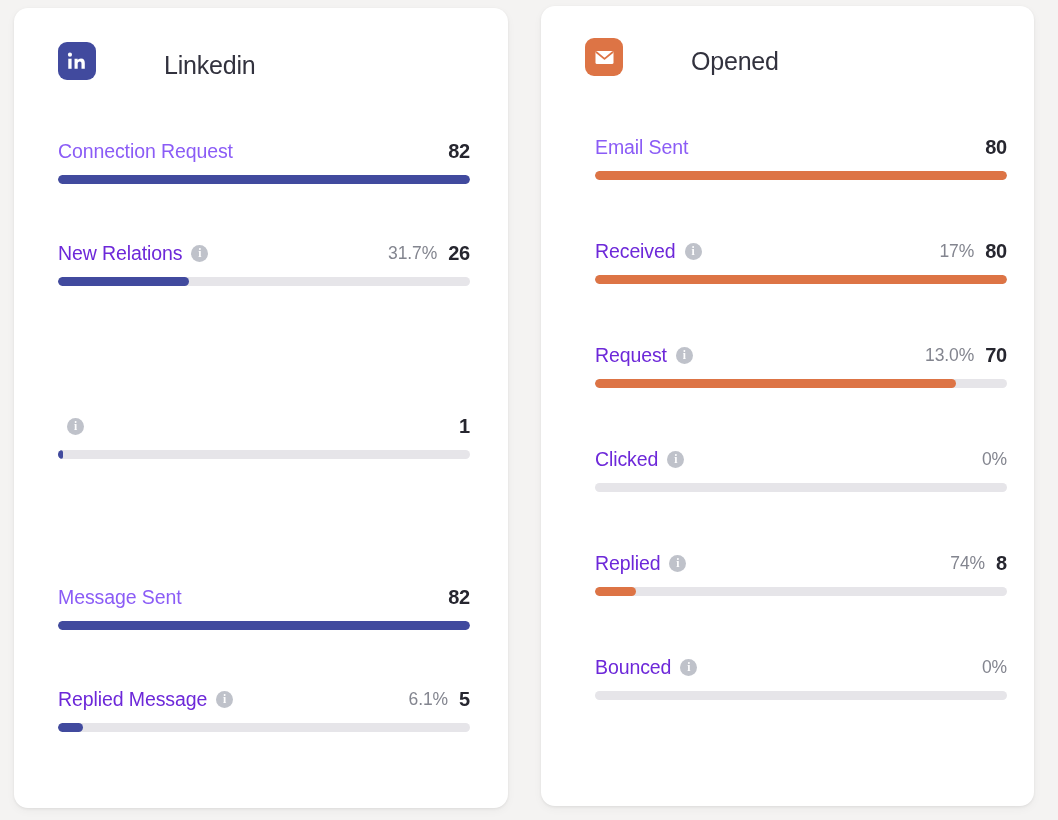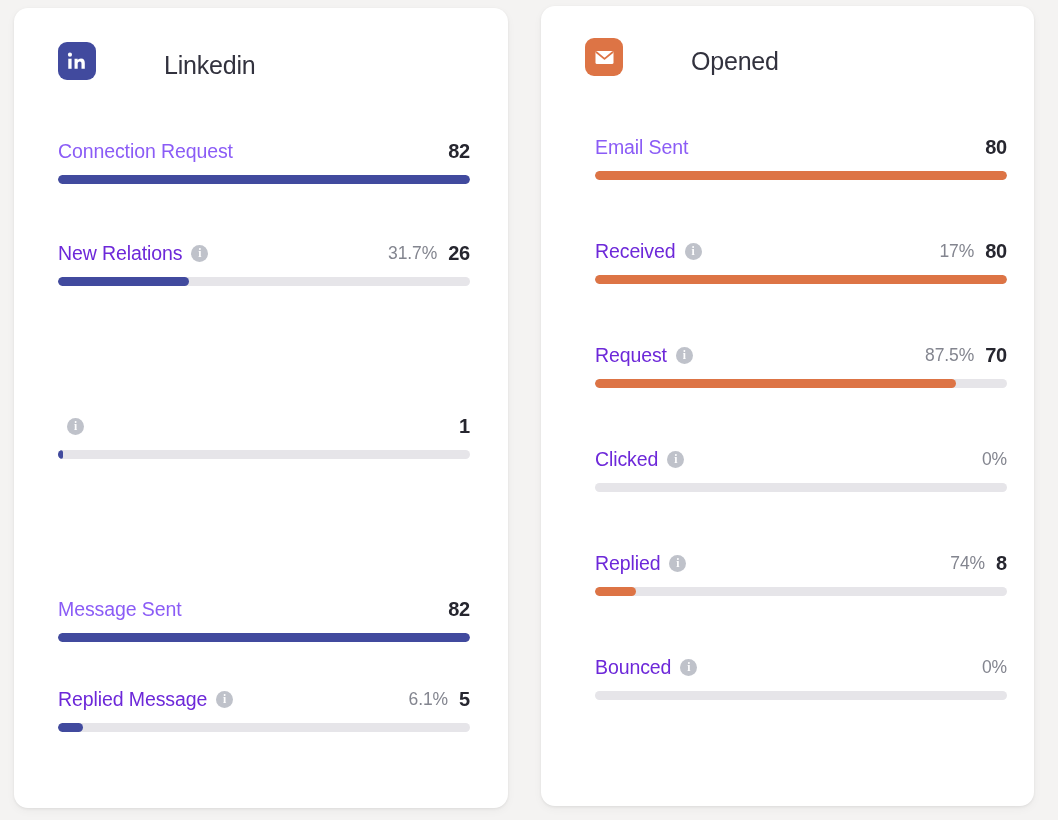--- a/index.html
+++ b/index.html
@@ -189,21 +189,21 @@
         <div class="metric-row" style="top: 405px;">
           <div class="metric-top">
             <span class="info-icon">i</span>
             <span class="spacer"></span>
             <span class="metric-value">1</span>
           </div>
           <div class="bar-track">
             <div class="bar-fill linkedin" style="width: 1.2%;"></div>
           </div>
         </div>
-        <div class="metric-row" style="top: 576px; margin-top: 12px;">
+        <div class="metric-row" style="top: 576px;">
           <div class="metric-top">
             <span class="metric-label">Message Sent</span>
             <span class="spacer"></span>
             <span class="metric-value">82</span>
           </div>
           <div class="bar-track">
             <div class="bar-fill linkedin" style="width: 100%;"></div>
           </div>
         </div>
         <div class="metric-row" style="top: 678px;">
@@ -252,21 +252,21 @@
           </div>
           <div class="bar-track">
             <div class="bar-fill email" style="width: 100%;"></div>
           </div>
         </div>
         <div class="metric-row" style="top: 336px;">
           <div class="metric-top">
             <span class="metric-label muted">Request</span>
             <span class="info-icon">i</span>
             <span class="spacer"></span>
-            <span class="metric-pct">87.5%</span>
+            <span class="metric-pct">13.0%</span>
             <span class="metric-value">70</span>
           </div>
           <div class="bar-track">
             <div class="bar-fill email" style="width: 87.5%;"></div>
           </div>
         </div>
         <div class="metric-row" style="top: 440px;">
           <div class="metric-top">
             <span class="metric-label muted">Clicked</span>
             <span class="info-icon">i</span>

